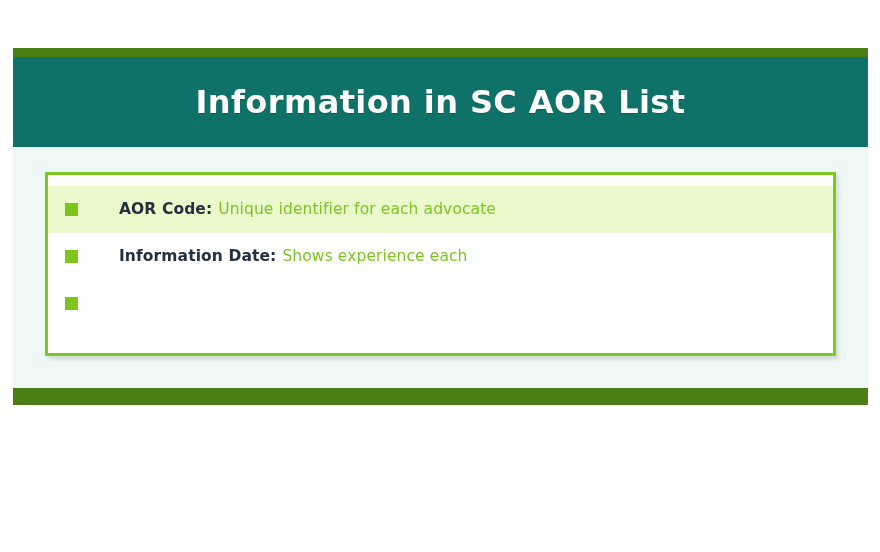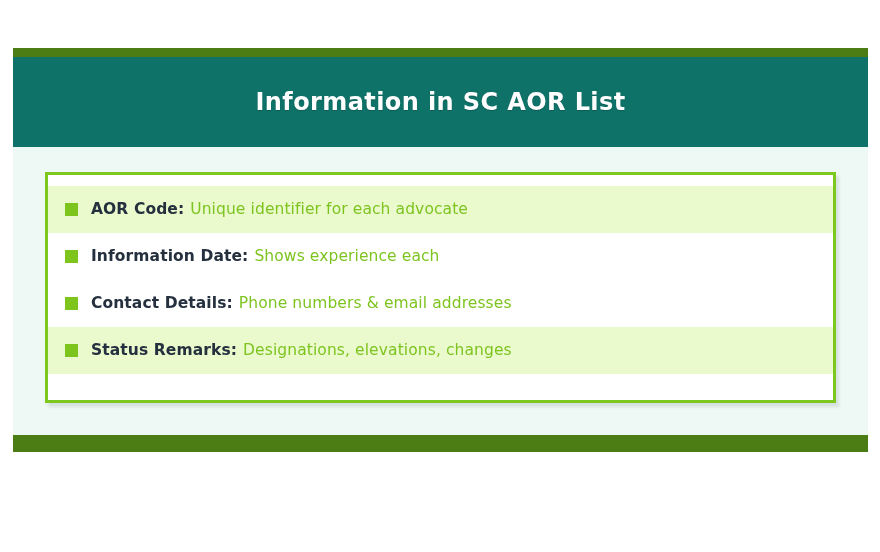--- a/index.html
+++ b/index.html
@@ -39,21 +39,21 @@
   .card-header {
     background: #0f7268;
     height: 90px;
     display: flex;
     align-items: center;
     justify-content: center;
   }
 
   .card-title {
     color: #ffffff;
-    font-size: 24px;
+    font-size: 32px;
     font-weight: bold;
     letter-spacing: 0.4px;
     text-align: center;
     font-family: "DejaVu Sans", sans-serif;
     text-shadow: 0 1px 1px rgba(0,0,0,0.18);
   }
 
   .card-body {
     background: #eef9f6;
     padding: 25px 32px 32px 32px;
@@ -66,20 +66,21 @@
     padding: 11px 0 26px 0;
     box-shadow: 3px 4px 3px rgba(0,0,0,0.10);
   }
 
   .list-row {
     display: flex;
     align-items: center;
     height: 47px;
     padding-left: 17px;
     background: #ffffff;
+    gap: 28px;
   }
 
   .list-row.shaded {
     background: #eafacd;
   }
 
   .bullet {
     width: 13px;
     height: 13px;
     background: #7dc41c;
@@ -136,27 +137,22 @@
         </div>
 
         <div class="list-row">
           <span class="bullet"></span>
           <span class="row-text"><span class="row-label">Information Date:</span><span class="row-desc">Shows experience each</span></span>
         </div>
 
 
         <div class="list-row">
           <span class="bullet"></span>
-          <span class="row-text"><span class="row-label">Contact Details:</span><span class="row-desc">Phone numbers &amp; email addresses</span></span>
         </div>
 
-        <div class="list-row shaded">
-          <span class="bullet"></span>
-          <span class="row-text"><span class="row-label">Status Remarks:</span><span class="row-desc">Designations, elevations, changes</span></span>
-        </div>
 
       </div>
     </div>
 
     <div class="card-footer"></div>
 
   </div>
 
 </div>
 

